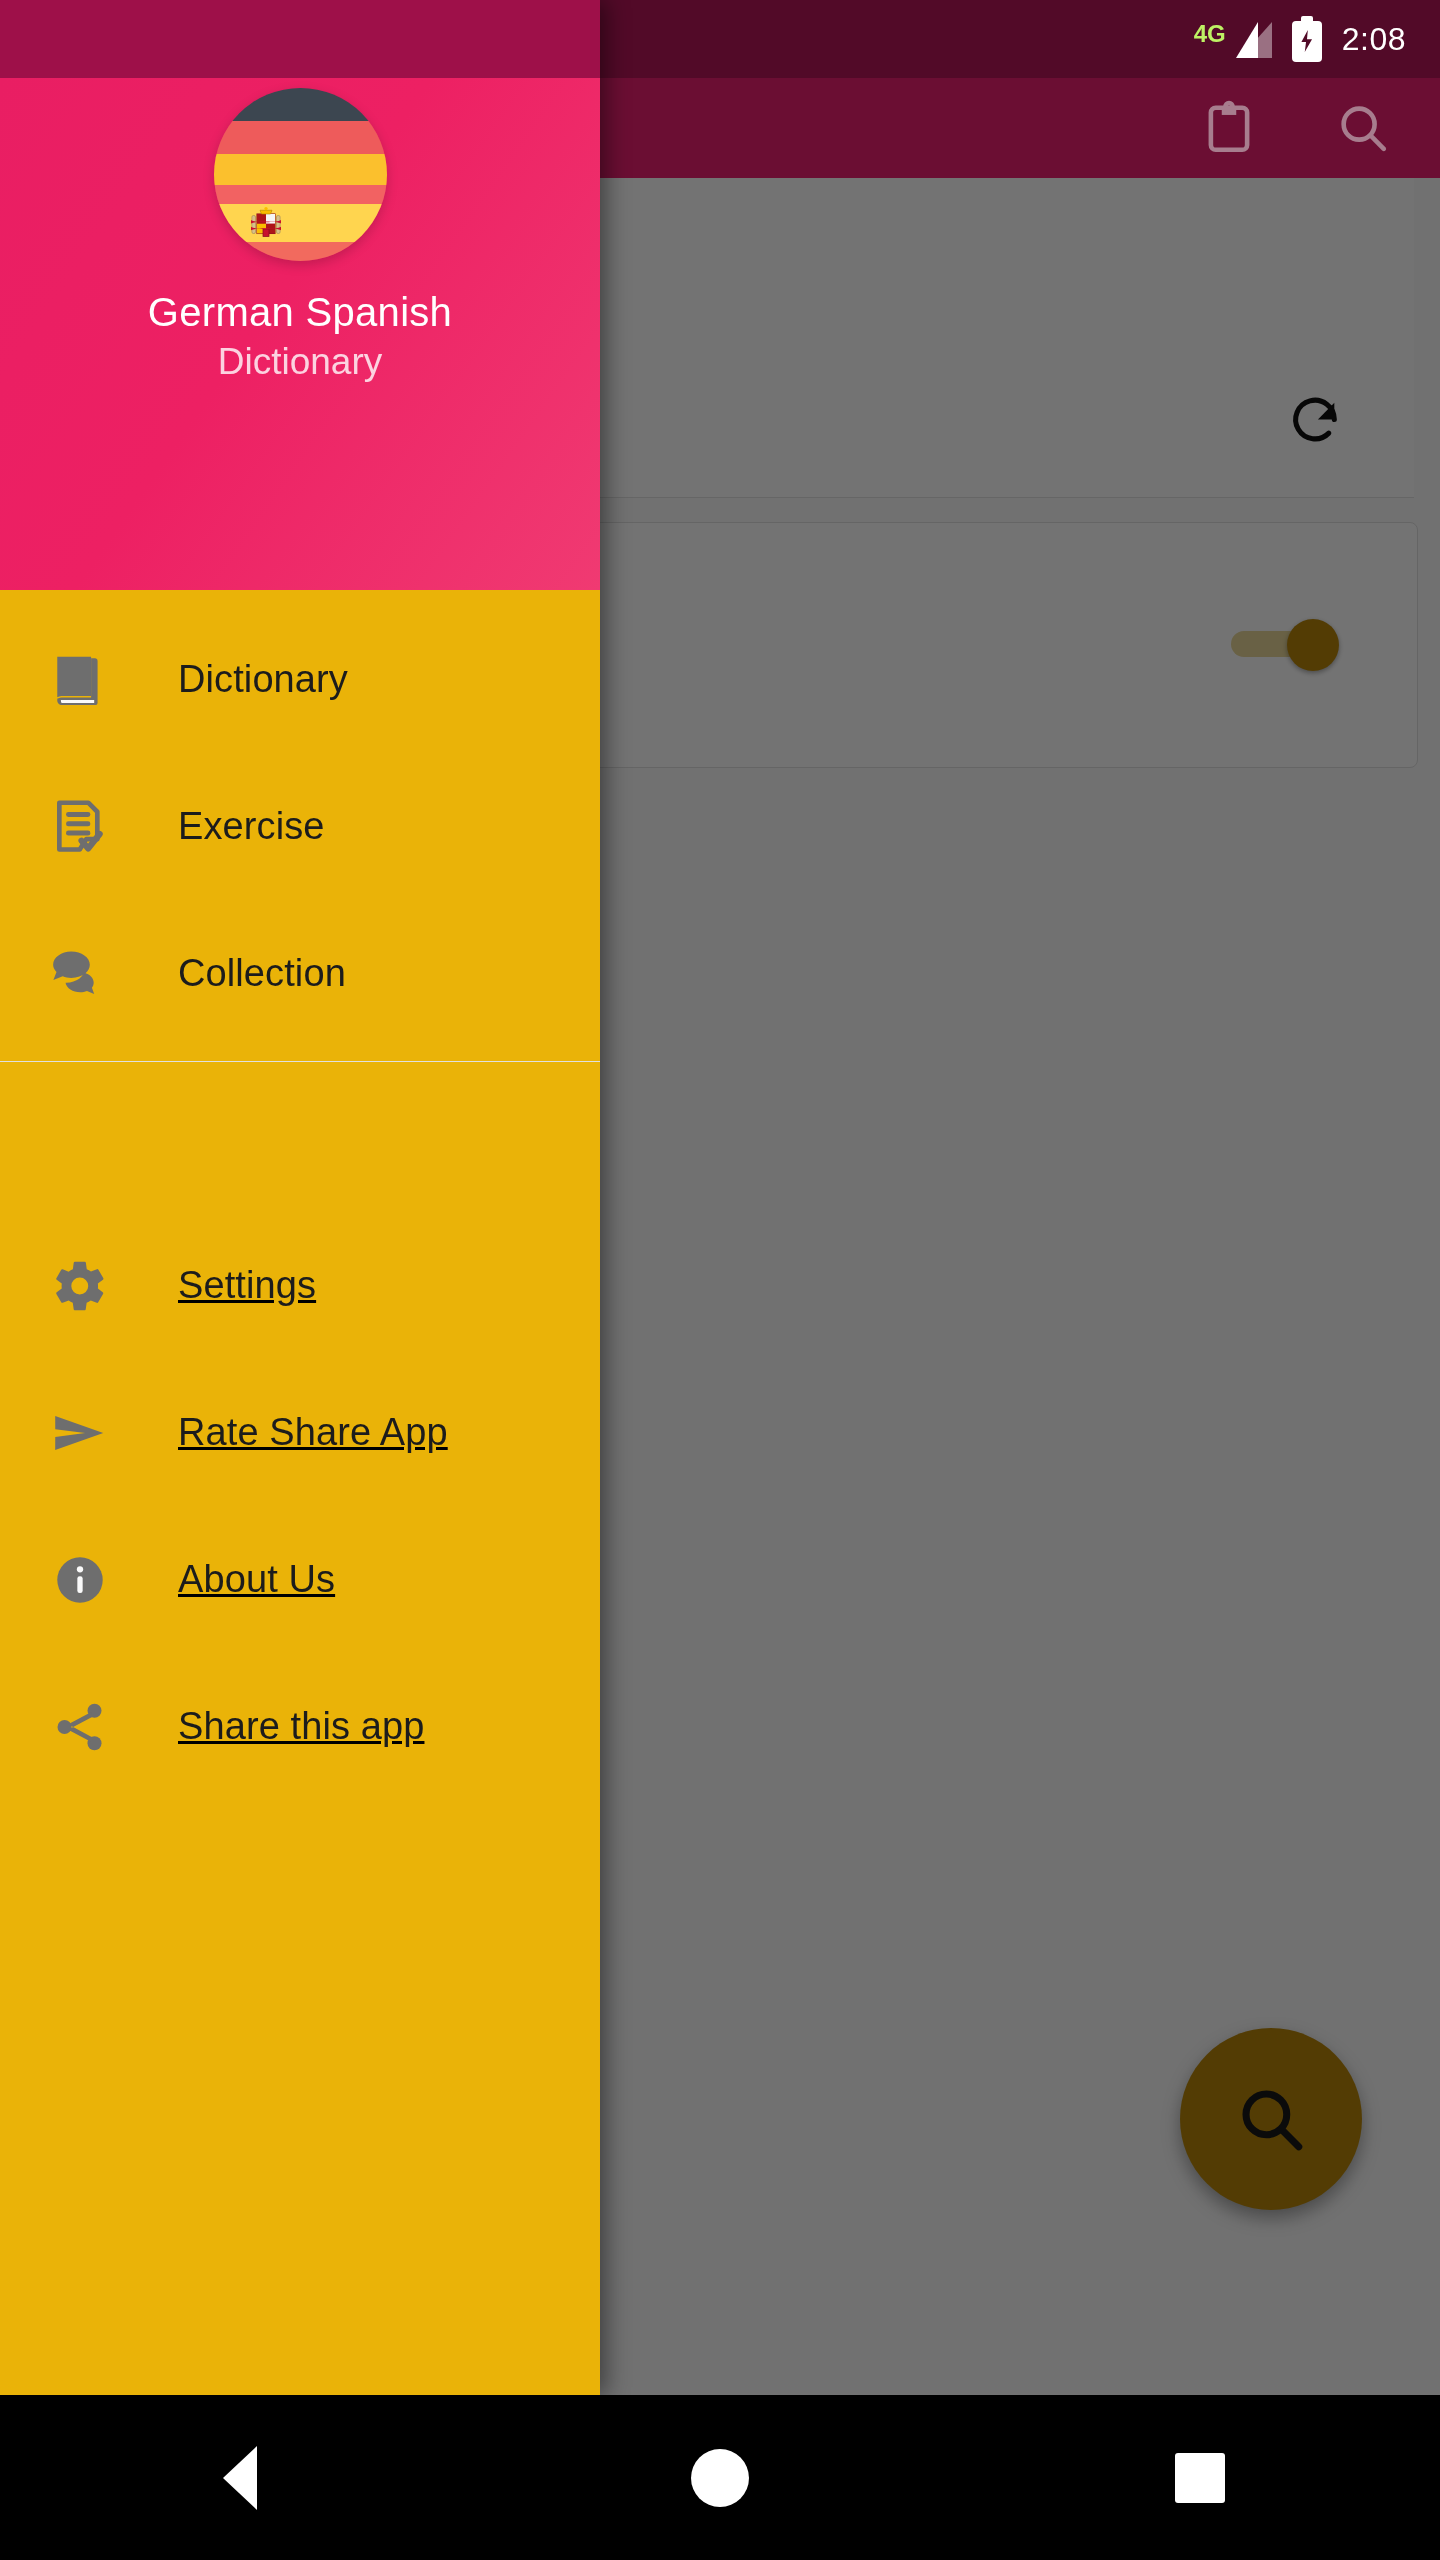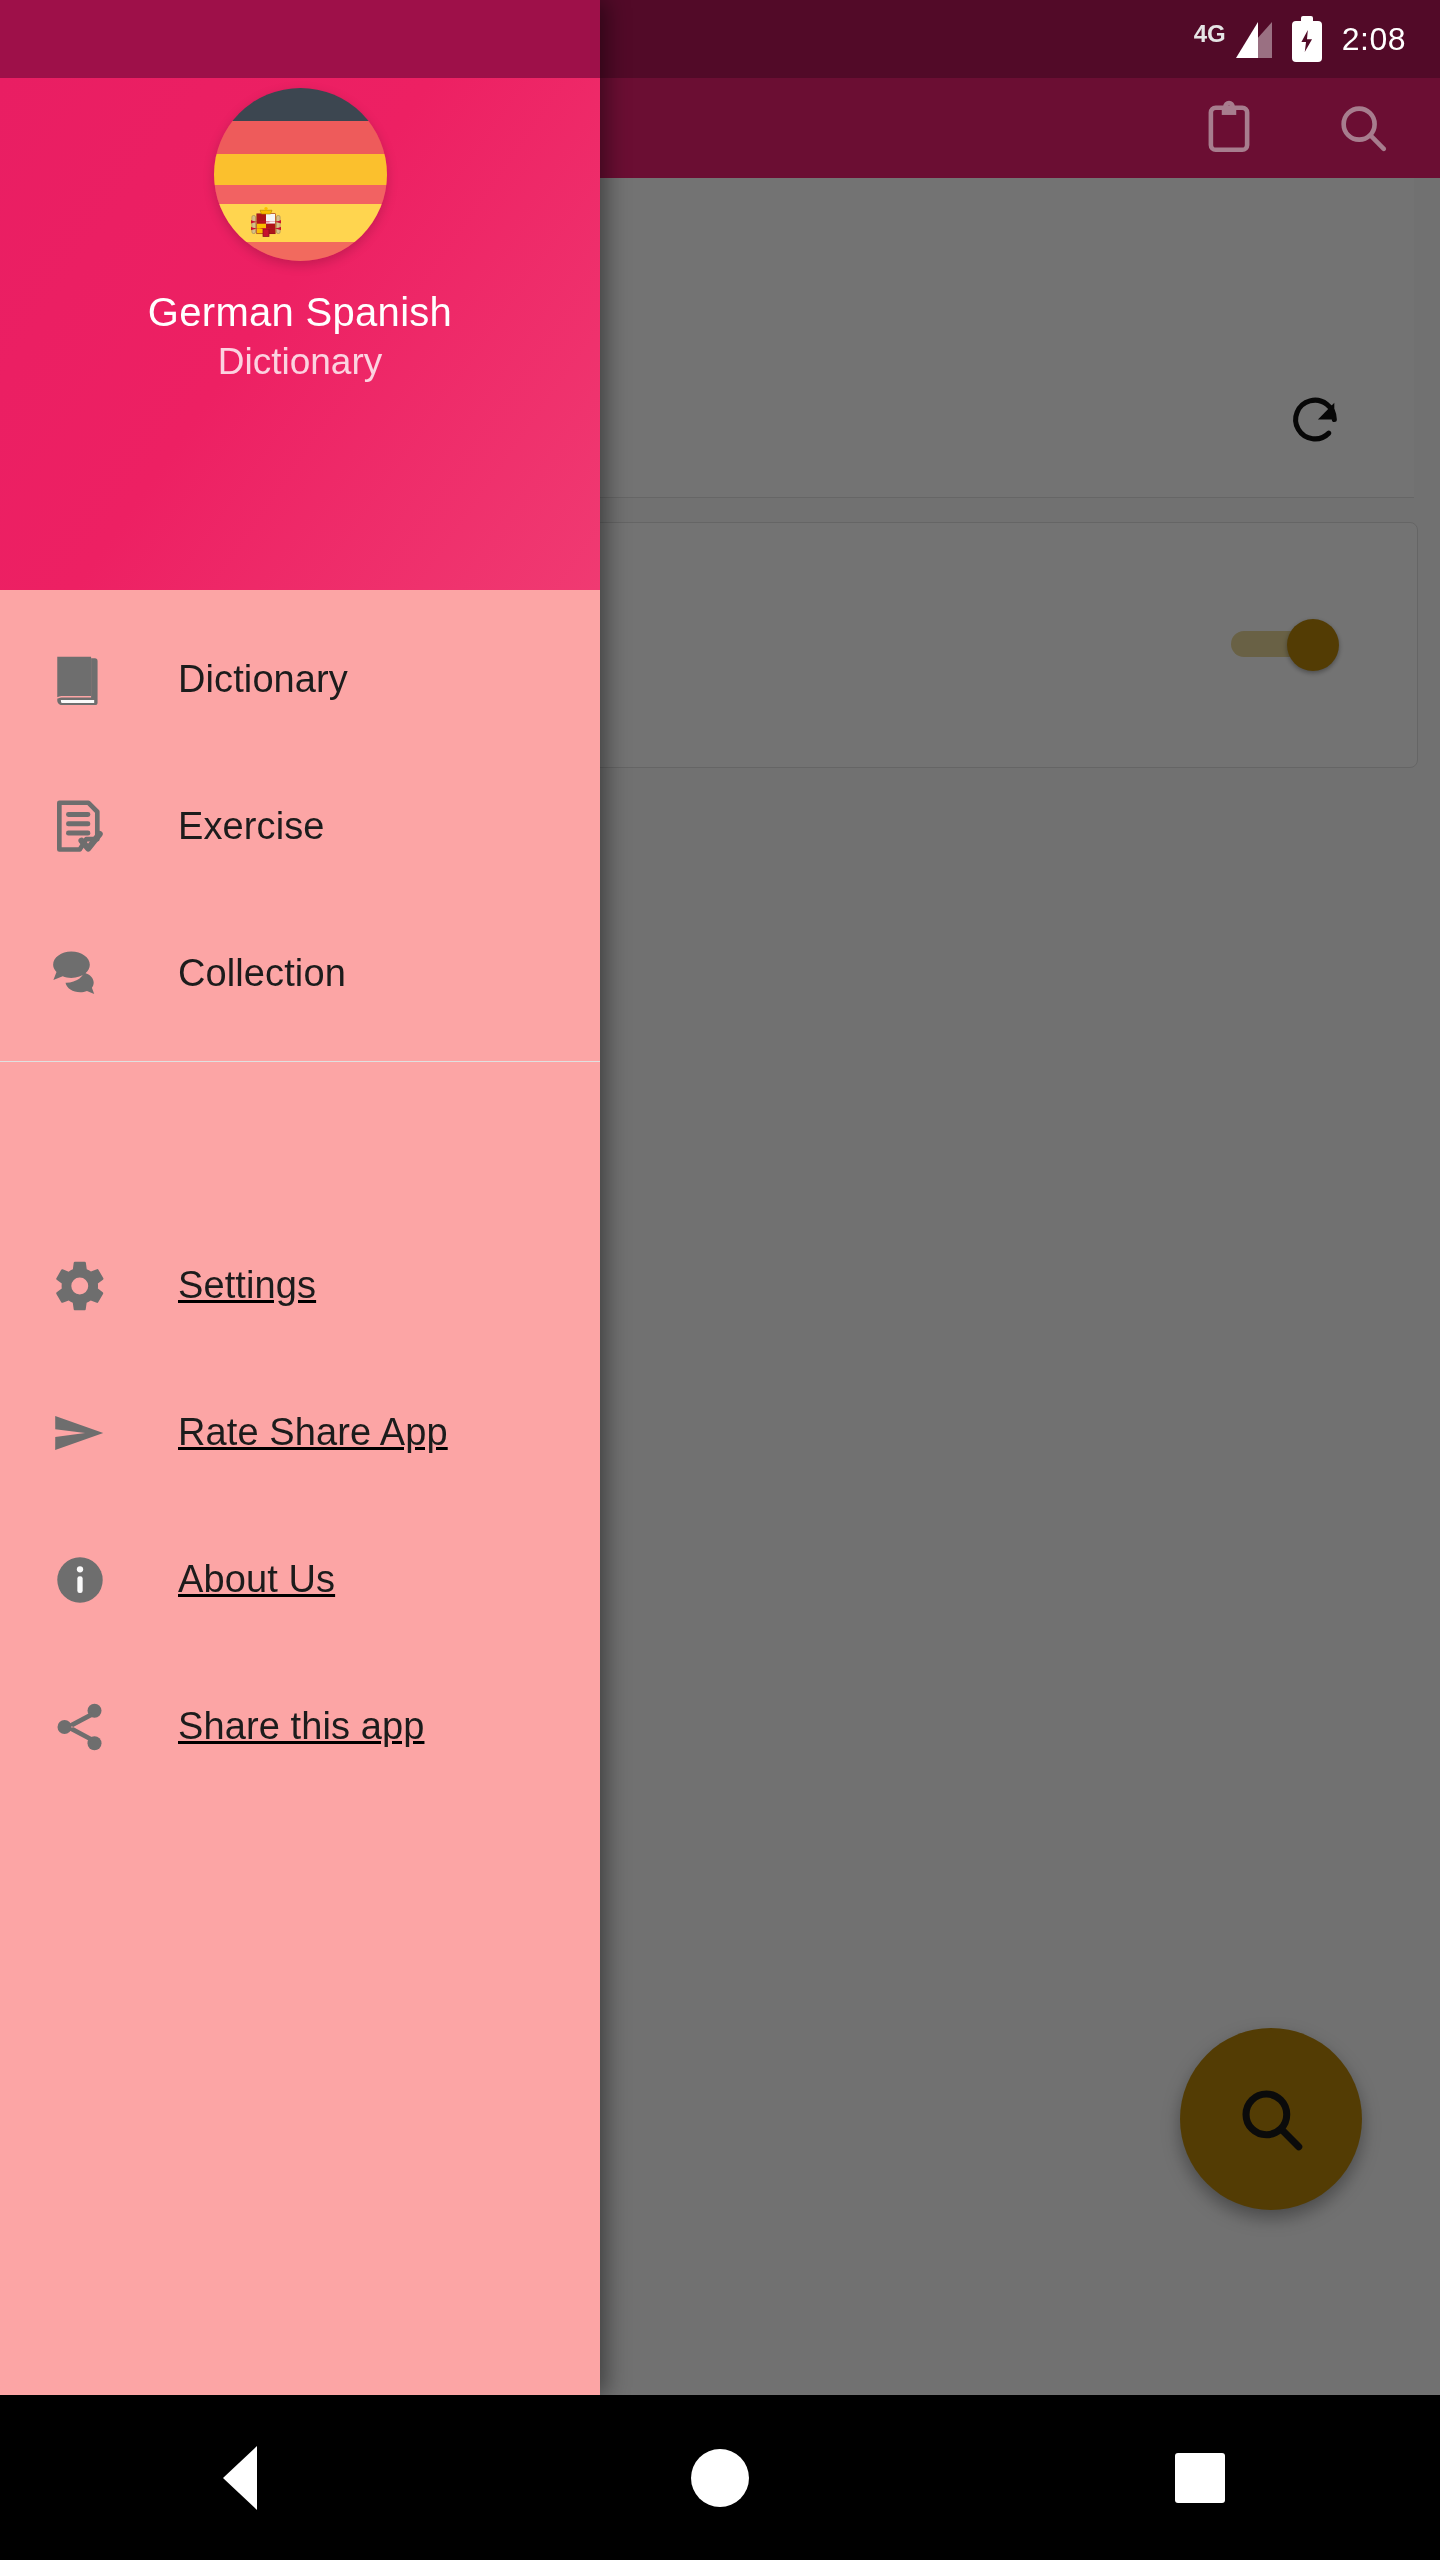--- a/index.html
+++ b/index.html
@@ -13,21 +13,21 @@
 
   
   #app-bg { position:absolute; inset:0 0 165px 0; background:#FAFAFA; }
 
   .statusbar {
     position:absolute; top:0; left:0; width:1440px; height:78px;
     background:#520A28; display:flex; align-items:center;
     justify-content:flex-end; padding-right:34px; gap:20px;
   }
   .sb-4g { position:relative; display:flex; align-items:flex-start; height:46px; }
-  .sb-4g .lbl { color:#e5e5e5; font-size:24px; font-weight:bold; line-height:1; margin-top:6px; }
+  .sb-4g .lbl { color:#bef264; font-size:24px; font-weight:bold; line-height:1; margin-top:6px; }
   .sb-bars { width:44px; height:44px; position:relative; margin-left:2px; }
   .sb-bars .full {
     position:absolute; right:0; top:6px; width:0; height:0;
     border-left:32px solid transparent; border-bottom:36px solid rgba(255,255,255,.42);
   }
   .sb-bars .lit {
     position:absolute; right:14px; top:6px; width:0; height:0;
     border-left:22px solid transparent; border-bottom:36px solid #fff;
   }
   .sb-batt { width:30px; height:46px; position:relative; }
@@ -84,21 +84,21 @@
 
   
   #scrim {
     position:absolute; top:178px; left:0; width:1440px; height:2217px;
     background:rgba(0,0,0,.55); pointer-events:none;
   }
 
   
   #drawer {
     position:absolute; top:0; left:0; width:600px; height:2395px;
-    background:#fca5a5; box-shadow:6px 0 22px rgba(0,0,0,.45);
+    background:#eab308; box-shadow:6px 0 22px rgba(0,0,0,.45);
     overflow:hidden;
   }
   .drawer-statusbar {
     width:600px; height:78px; background:#9E1049;
   }
   .drawer-header {
     position:relative; width:600px; height:512px;
     background:linear-gradient(125deg,#E91E63 0%,#ED2063 45%,#F03A72 100%);
     display:flex; flex-direction:column; align-items:center;
   }

